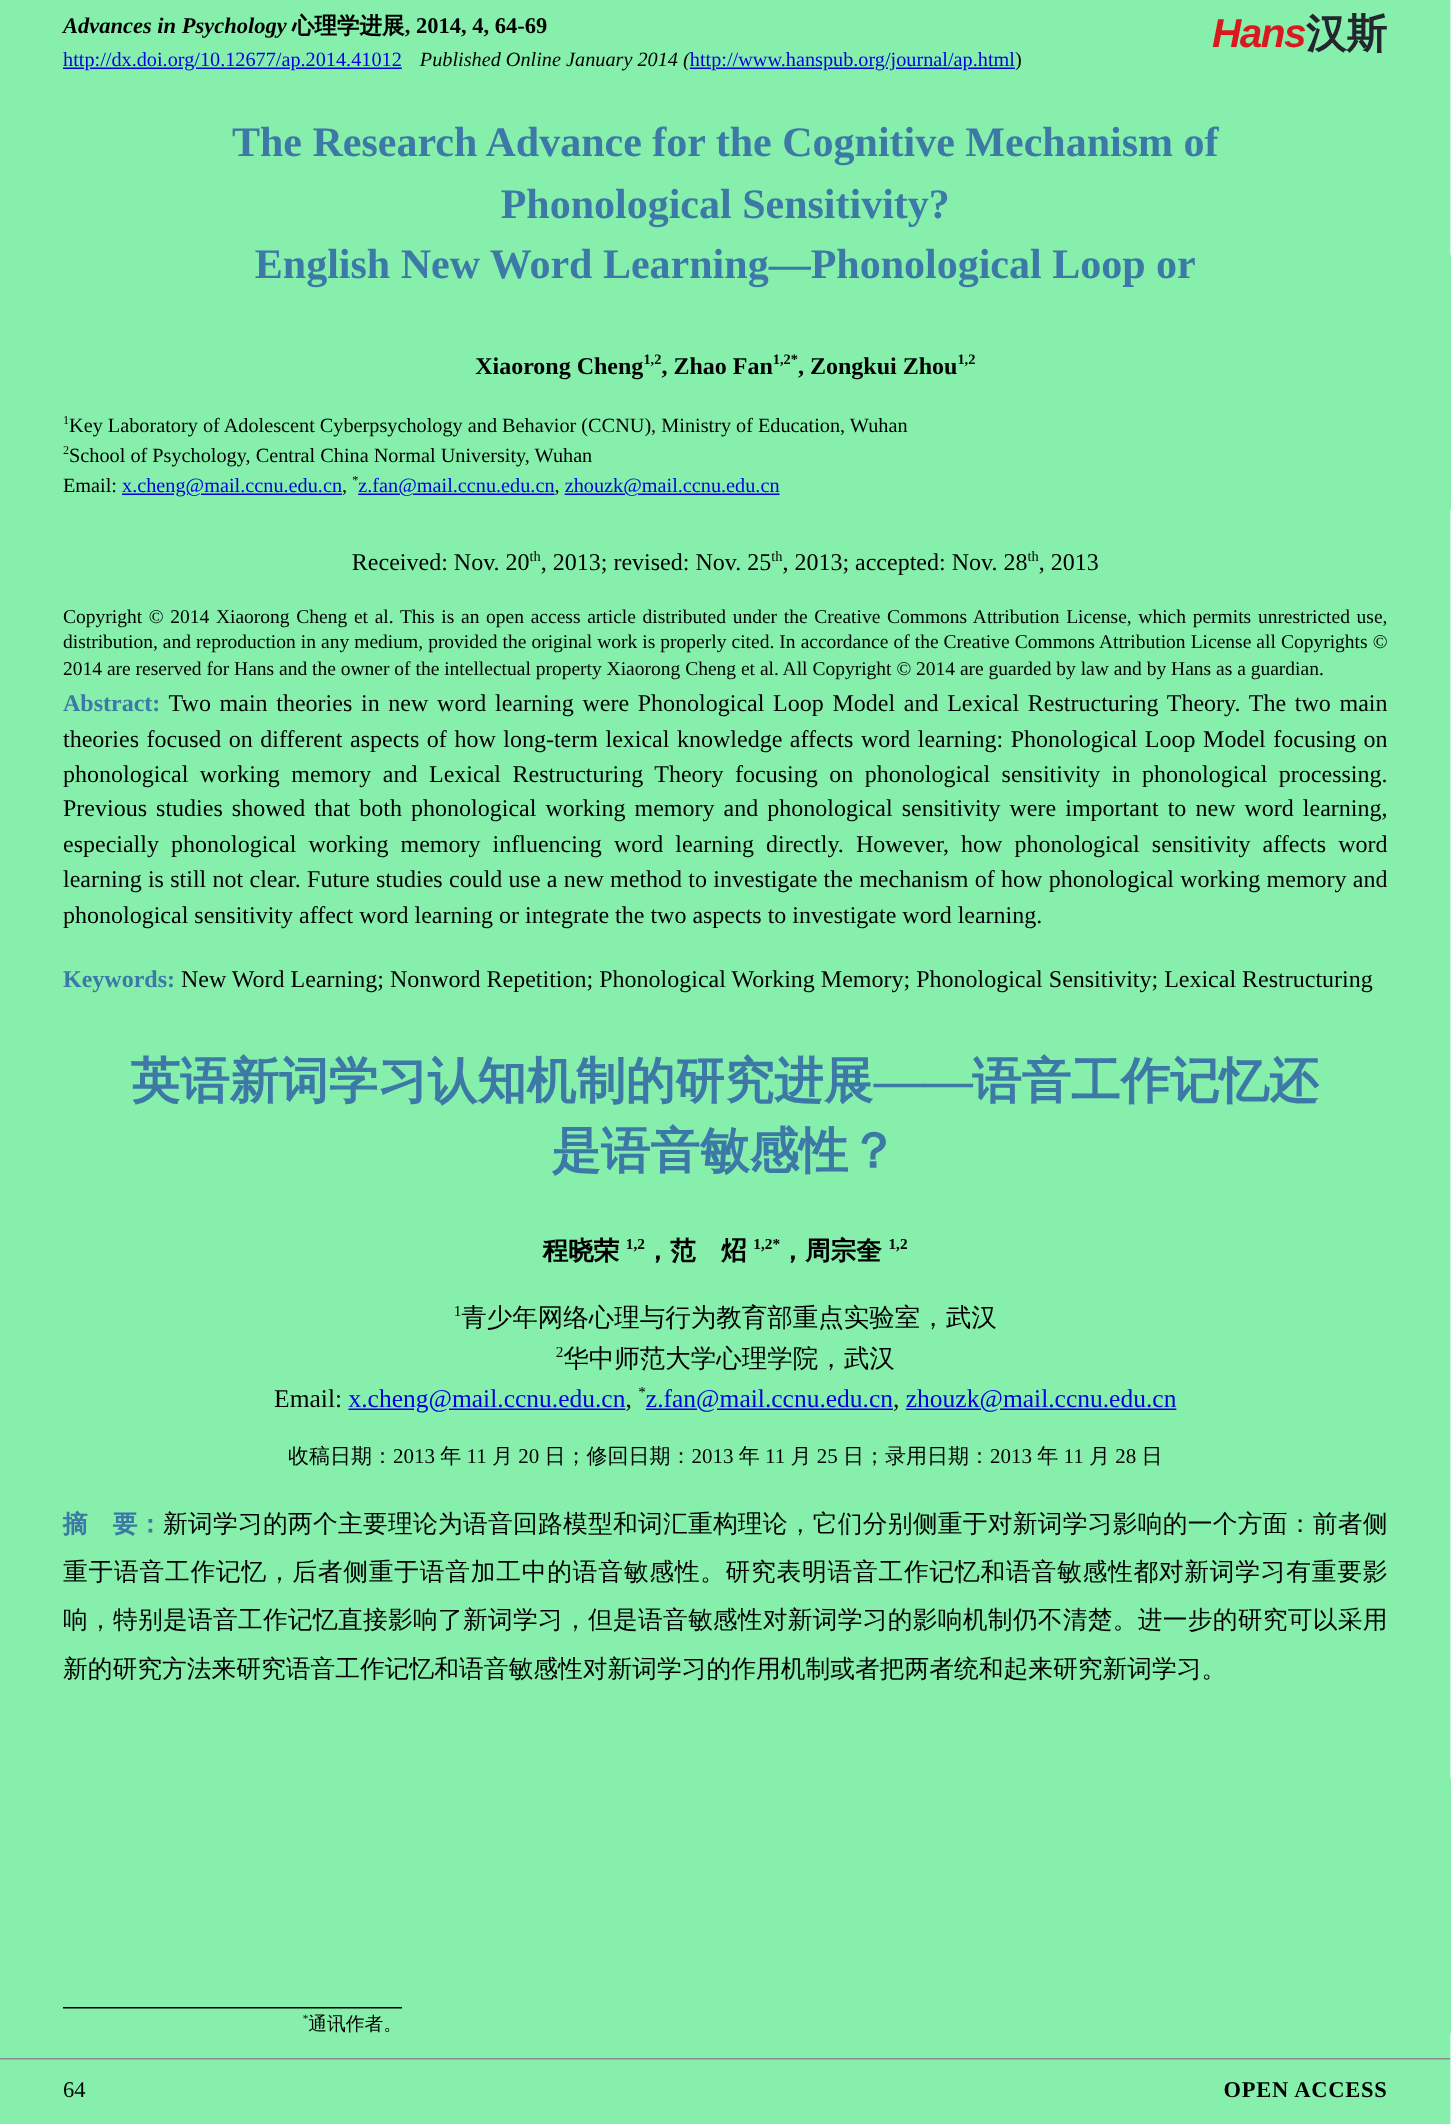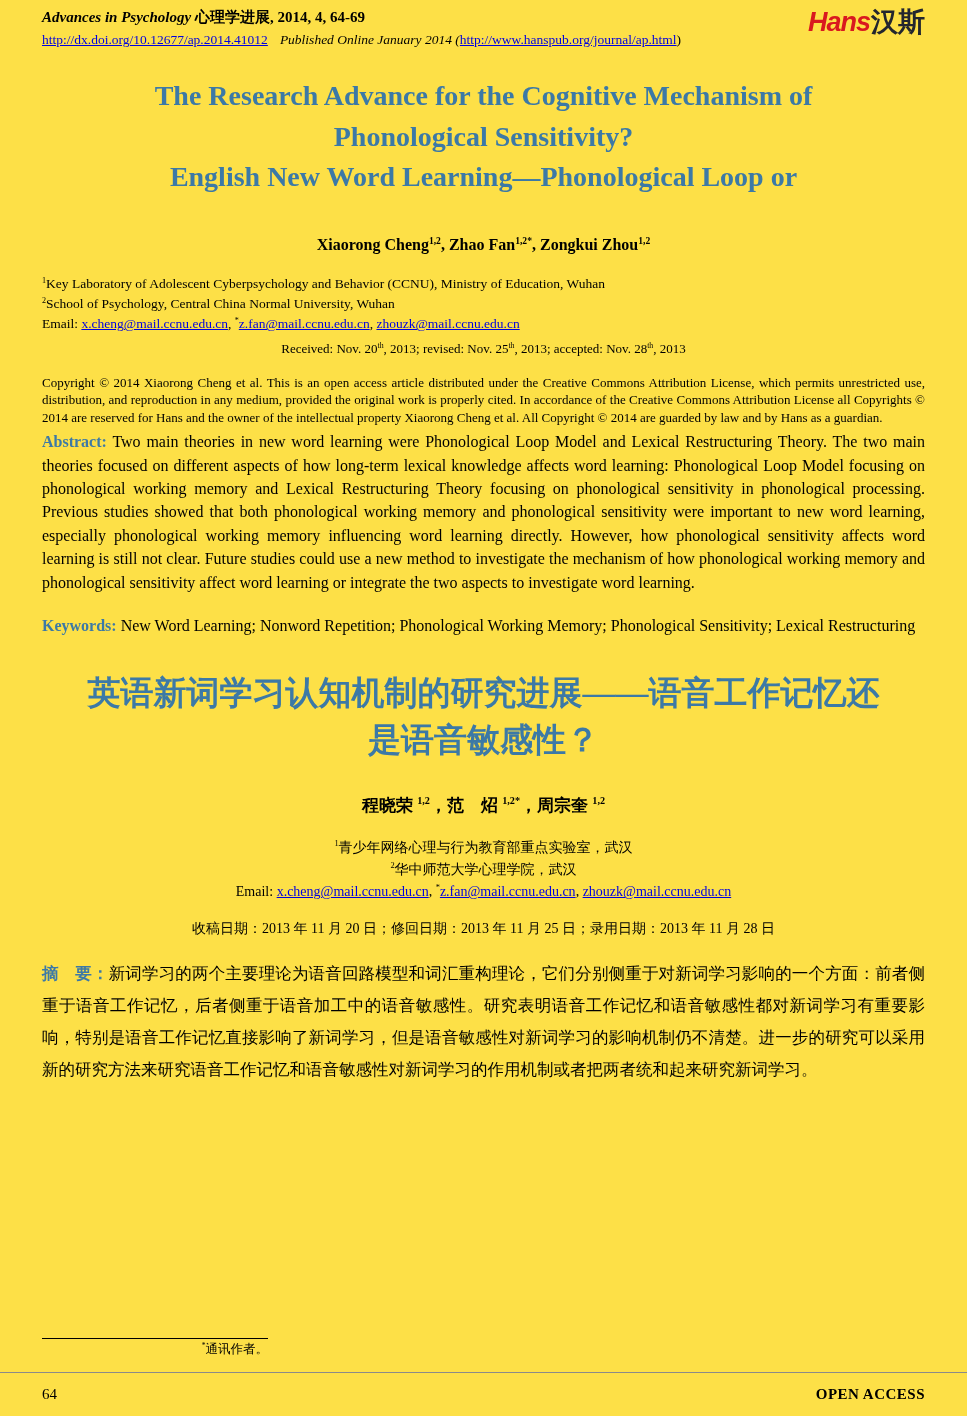--- a/index.html
+++ b/index.html
@@ -1,21 +1,21 @@
 <!DOCTYPE html>
 <html style="--accent: #3c79a6; --link: #0000e0; --hans_red: #d9191f;"><head>
 <meta charset="utf-8">
 <style>
   * { margin:0; padding:0; box-sizing:border-box; }
   html,body { background:#ffffff; }
   .page {
     position:relative;
     width:967px; height:1416px;
     margin:0 auto;
-    background:#fde047;
+    background:#86efac;
     overflow:hidden;
     font-family:"Liberation Serif","DejaVu Serif",serif;
     color:#000;
   }
   .content { padding:8px 42px 0 42px; }
 
   
   .page-header { display:flex; justify-content:space-between; align-items:flex-start; }
   .journal-line { font-size:15px; font-weight:bold; }
   .jt { font-style:italic; }
@@ -24,30 +24,30 @@
   .pub-prefix { margin-left:12px;font-style:italic; }
   .logo { font-size:27px; font-weight:bold; font-family:"Liberation Sans","DejaVu Sans",sans-serif; line-height:1.1; white-space:nowrap; }
   .logo-hans { color:var(--hans_red,#d9191f); font-style:italic; letter-spacing:-1px; }
   .logo-cn { color:#23262e; margin-left:1px; }
 
   
   .title-en { color:var(--accent,#3c79a6); font-size:28px; font-weight:bold; text-align:center; margin-top:28px; line-height:1.45; }
   .tline { display:block; }
   .authors-en { margin-top:38px; font-size:16px; font-weight:bold; text-align:center; }
   .affil-block { margin-top:20px; text-align:left; font-size:13.5px; line-height:1.5; }
-  .received { margin-top:6px; text-align:center; font-size:13px; }
+  .received { margin-top:32px; text-align:center; font-size:16px; }
   .copyright { margin-top:17px; font-size:13px; line-height:1.38; text-align:justify; }
   .abstract { margin-top:3px; font-size:16px; line-height:1.46; text-align:justify; }
   .accent-label { color:var(--accent,#3c79a6); font-weight:bold; }
   .keywords { margin-top:20px; font-size:16px; line-height:1.5; padding-left:94px; text-indent:-94px; }
 
   
   .title-zh { color:var(--accent,#3c79a6); font-size:33px; font-weight:bold; text-align:center; margin-top:32px; line-height:1.42; }
   .authors-zh { margin-top:30px; font-size:17px; font-weight:bold; text-align:center; }
-  .affil-zh { margin-top:20px; text-align:center; font-size:14px; line-height:1.6; }
+  .affil-zh { margin-top:20px; text-align:center; font-size:17px; line-height:1.6; }
   .received-zh { margin-top:16px; text-align:center; font-size:14px; }
   .abstract-zh { margin-top:20px; font-size:16.5px; line-height:1.95; text-align:justify; }
   .keywords-zh { margin-top:6px; font-size:16.5px; line-height:1.9; }
 
   sup { font-size:0.6em; vertical-align:super; line-height:0; }
 
   
   .footnote-area { position:absolute; left:42px; top:1338px; }
   .footnote-rule { width:226px; border-top:1px solid #000; }
   .footnote { font-size:12.5px; margin-top:2px;text-align:right; }

